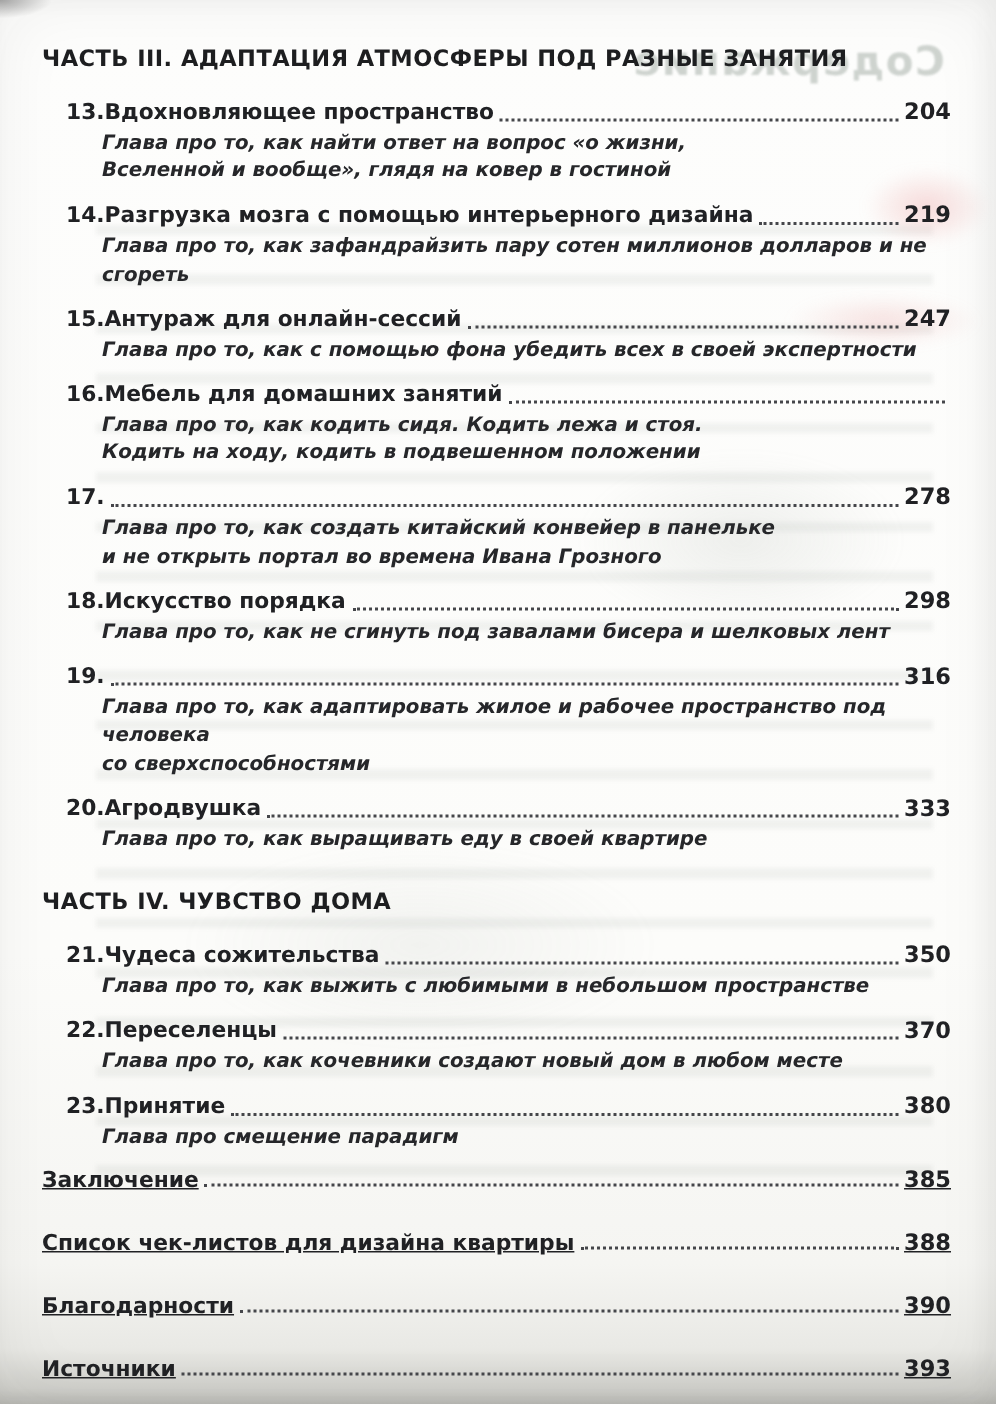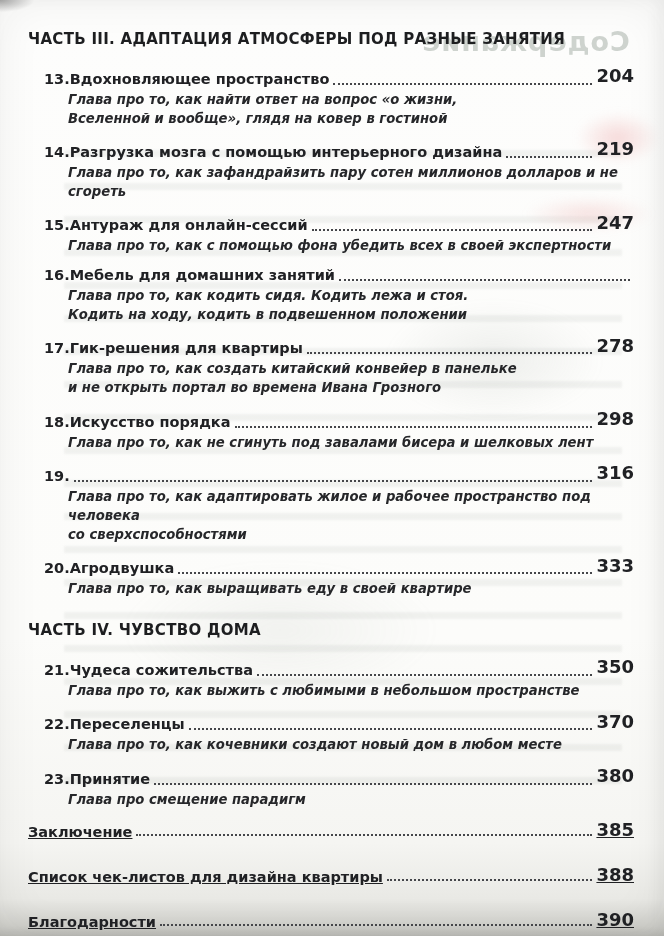--- a/index.html
+++ b/index.html
@@ -50,21 +50,21 @@
     margin:0 0 16px 0;
     font-size:15px;font-weight:700;letter-spacing:.3px;
     color:#1d1e20;
   }
   .toc-section + .toc-section .part-heading{margin-top:22px;}
   .entry{margin-bottom:9px;}
   .entry-head{display:flex;align-items:flex-end;font-weight:700;font-size:14.5px;line-height:1.38;}
   .num{flex:0 0 24px;margin-left:16px;}
   .title{white-space:nowrap;}
   .dots{flex:1 1 auto;min-width:14px;border-bottom:2px dotted #45464a;margin:0 4px 4px 4px;}
-  .pg{font-weight:700;font-size:18px;}
+  .pg{font-weight:700;font-size:15px;}
   .desc{
     margin:2px 0 0 40px;
     font-style:italic;font-size:13.2px;line-height:1.42;color:#26272a;font-weight:700;
   }
   .backmatter{margin-top:8px;}
   .back-entry{display:flex;align-items:flex-end;font-weight:700;font-size:14.5px;margin-bottom:24px;text-decoration:underline;}
 </style>
 </head>
 <body>
 
@@ -114,21 +114,20 @@
               <span class="num">16.</span>
               <span class="title">Мебель для домашних занятий</span>
               <span class="dots"></span>
               <span class="pg"></span>
             </div>
             <div class="desc">Глава про то, как кодить сидя. Кодить лежа и стоя.<br>Кодить на ходу, кодить в подвешенном положении</div>
           </div>
           <div class="entry">
             <div class="entry-head">
               <span class="num">17.</span>
-              <span class="title">Гик-решения для квартиры</span>
               <span class="dots"></span>
               <span class="pg">278</span>
             </div>
             <div class="desc">Глава про то, как создать китайский конвейер в панельке<br>и не открыть портал во времена Ивана Грозного</div>
           </div>
           <div class="entry">
             <div class="entry-head">
               <span class="num">18.</span>
               <span class="title">Искусство порядка</span>
               <span class="dots"></span>

